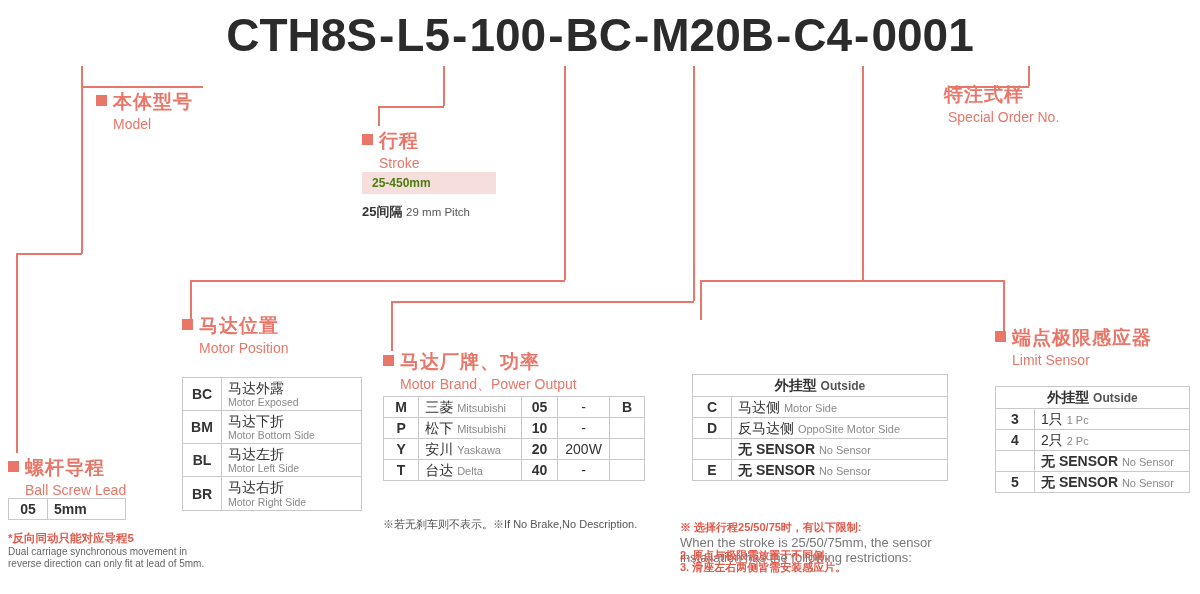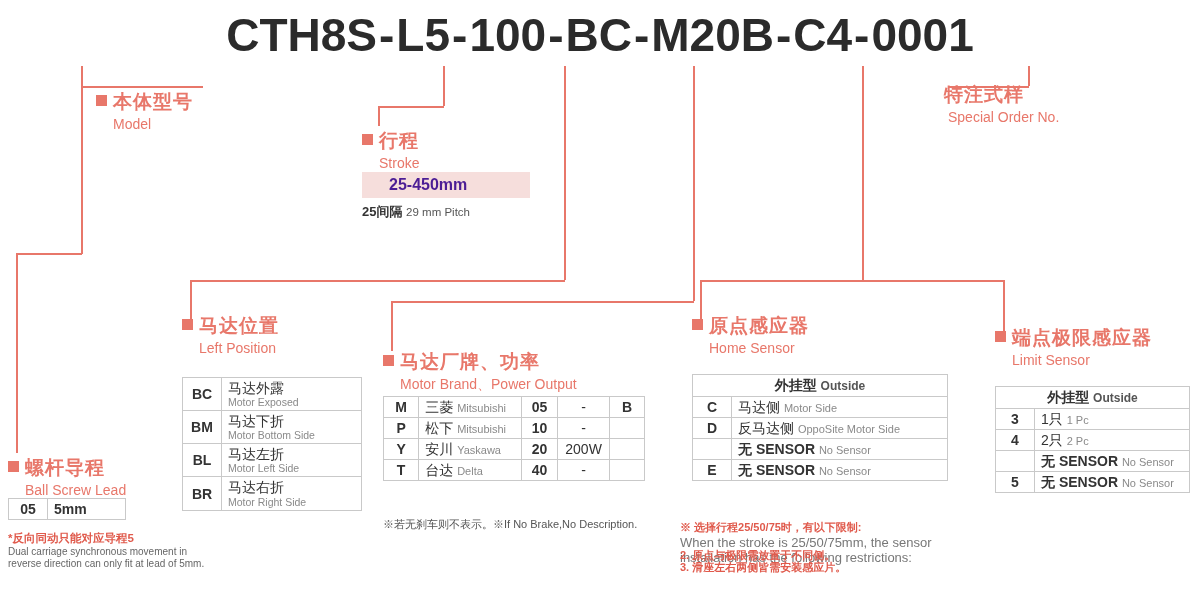--- a/index.html
+++ b/index.html
@@ -50,22 +50,22 @@
   td.cn .en{display:block;font-size:10.5px;color:#8a8a8a;margin-top:0px;}
   td.cn .inl{font-size:11px;color:#8a8a8a;}
   td.pink{background:#f6dedc;}
   td.pinkhdr{background:#f6dedc;text-align:center;font-weight:bold;}
   td.nosensor{background:#f6dedc;font-weight:bold;}
   .nosensor .inl{font-weight:normal;}
 
   
   #strokebox{
     position:absolute;background:#f6dedc;border:none;
-    font-size:16px;font-weight:bold;color:#4c1d95;
-    padding:4px 27px;
+    font-size:12px;font-weight:bold;color:#4d7c0f;
+    padding:4px 10px;
   }
   #strokenote{position:absolute;font-size:13px;font-weight:bold;color:#333;white-space:nowrap;}
   #strokenote .sm{font-weight:normal;font-size:11.5px;color:#555;}
 
   
   .note{position:absolute;font-size:11px;color:#555;line-height:1.25;}
   .note.red{color:#e05a4c;}
   .note b{font-weight:bold;}
   .note .tiny{font-size:13px;color:#777;display:block;line-height:1.2;}
 
@@ -129,32 +129,28 @@
     <span class="en" style="margin-left:4px;">Special Order No.</span>
   </div>
 
   <div class="head" style="left:8px;top:455px;">
     <span class="sq"></span><span class="cn">螺杆导程</span>
     <span class="en">Ball Screw Lead</span>
   </div>
 
   <div class="head" style="left:182px;top:313px;">
     <span class="sq"></span><span class="cn">马达位置</span>
-    <span class="en">Left Position</span>
+    <span class="en">Motor Position</span>
   </div>
 
   <div class="head" style="left:383px;top:349px;">
     <span class="sq"></span><span class="cn">马达厂牌、功率</span>
     <span class="en">Motor Brand、Power Output</span>
   </div>
 
-  <div class="head" style="left:692px;top:313px;">
-    <span class="sq"></span><span class="cn">原点感应器</span>
-    <span class="en">Home Sensor</span>
-  </div>
 
   <div class="head" style="left:995px;top:325px;">
     <span class="sq"></span><span class="cn">端点极限感应器</span>
     <span class="en">Limit Sensor</span>
   </div>
 
   <div id="strokebox" style="left:362px;top:172px;width:114px;">25-450mm</div>
   <div id="strokenote" style="left:362px;top:203px;">
     <span>25间隔</span>
     <span class="sm">29 mm Pitch</span>

